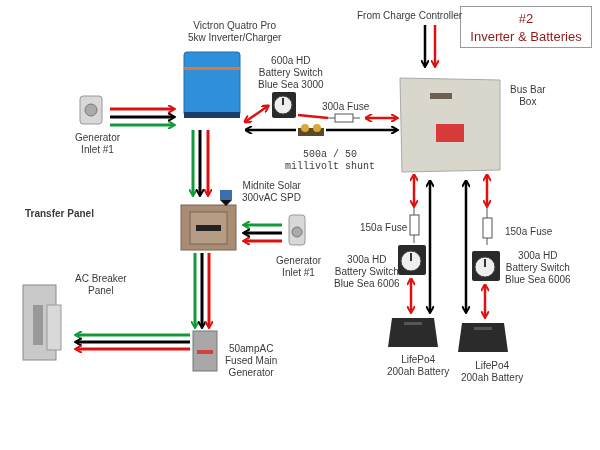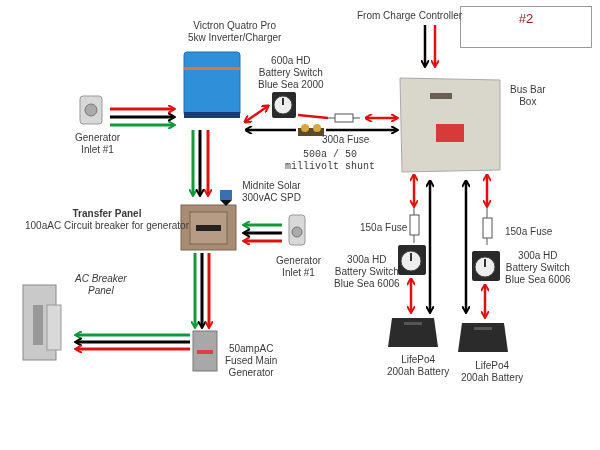--- a/index.html
+++ b/index.html
@@ -11,20 +11,21 @@
                border:1px solid #9a9a9a; background:#fff; text-align:center; color:#8b1a1a;
                font-size:13px; line-height:18px; padding-top:3px; box-sizing:border-box; }
   svg#wires { position:absolute; left:0; top:0; }
   .tp-title { font-weight:bold; }
 </style>
 </head>
 <body>
 
 <div class="title-box">
   <div>#2</div>
+  <div>Inverter &amp; Batteries</div>
 </div>
 
 <svg id="wires" width="600" height="450" viewBox="0 0 600 450">
   <defs>
     <marker id="ar" markerWidth="8" markerHeight="8" refX="6" refY="4" orient="auto" markerUnits="userSpaceOnUse">
       <path d="M0,0 L7,4 L0,8" fill="none" stroke="#e01010" stroke-width="2"></path>
     </marker>
     <marker id="ak" markerWidth="8" markerHeight="8" refX="6" refY="4" orient="auto" markerUnits="userSpaceOnUse">
       <path d="M0,0 L7,4 L0,8" fill="none" stroke="#000" stroke-width="2"></path>
     </marker>
@@ -175,49 +176,48 @@
   </g>
 </svg>
 
 <div class="lbl" style="left:168px; top:20px;margin-left:20px;">
   <div>Victron Quatro Pro</div>
   <div>5kw Inverter/Charger</div>
 </div>
 <div class="lbl" style="left:258px; top:55px;">
   <div>600a HD</div>
   <div>Battery Switch</div>
-  <div>Blue Sea 2000</div>
-</div>
-<div class="lbl" style="left:322px; top:101px;margin-top:33px;">300a Fuse</div>
+  <div>Blue Sea 3000</div>
+</div>
+<div class="lbl" style="left:322px; top:101px;">300a Fuse</div>
 <div class="lbl" style="left:285px; top:149px;font-family:Liberation Mono, monospace;">
   <div>500a / 50</div>
   <div>millivolt shunt</div>
 </div>
 <div class="lbl" style="left:357px; top:10px;">From  Charge Controller</div>
 <div class="lbl" style="left:510px; top:84px;">
   <div>Bus Bar</div>
   <div>Box</div>
 </div>
 <div class="lbl" style="left:75px; top:132px;">
   <div>Generator</div>
   <div>Inlet #1</div>
 </div>
-<div class="lbl" style="left:242px; top:180px; text-align:center;">
+<div class="lbl" style="left:242px; top:180px; text-align:right;">
   <div>Midnite Solar</div>
   <div>300vAC SPD</div>
 </div>
 <div class="lbl" style="left:25px; top:208px;">
   <div class="tp-title">Transfer Panel</div>
-  <div>100aAC Circuit breaker for generator</div>
 </div>
 <div class="lbl" style="left:276px; top:255px;">
   <div>Generator</div>
   <div>Inlet  #1</div>
 </div>
-<div class="lbl" style="left:75px; top:273px;font-style:italic;">
+<div class="lbl" style="left:75px; top:273px;">
   <div>AC Breaker</div>
   <div>Panel</div>
 </div>
 <div class="lbl" style="left:225px; top:343px; text-align:center;">
   <div>50ampAC</div>
   <div>Fused Main</div>
   <div>Generator</div>
 </div>
 <div class="lbl" style="left:360px; top:222px;">150a Fuse</div>
 <div class="lbl" style="left:505px; top:226px;">150a Fuse</div>

